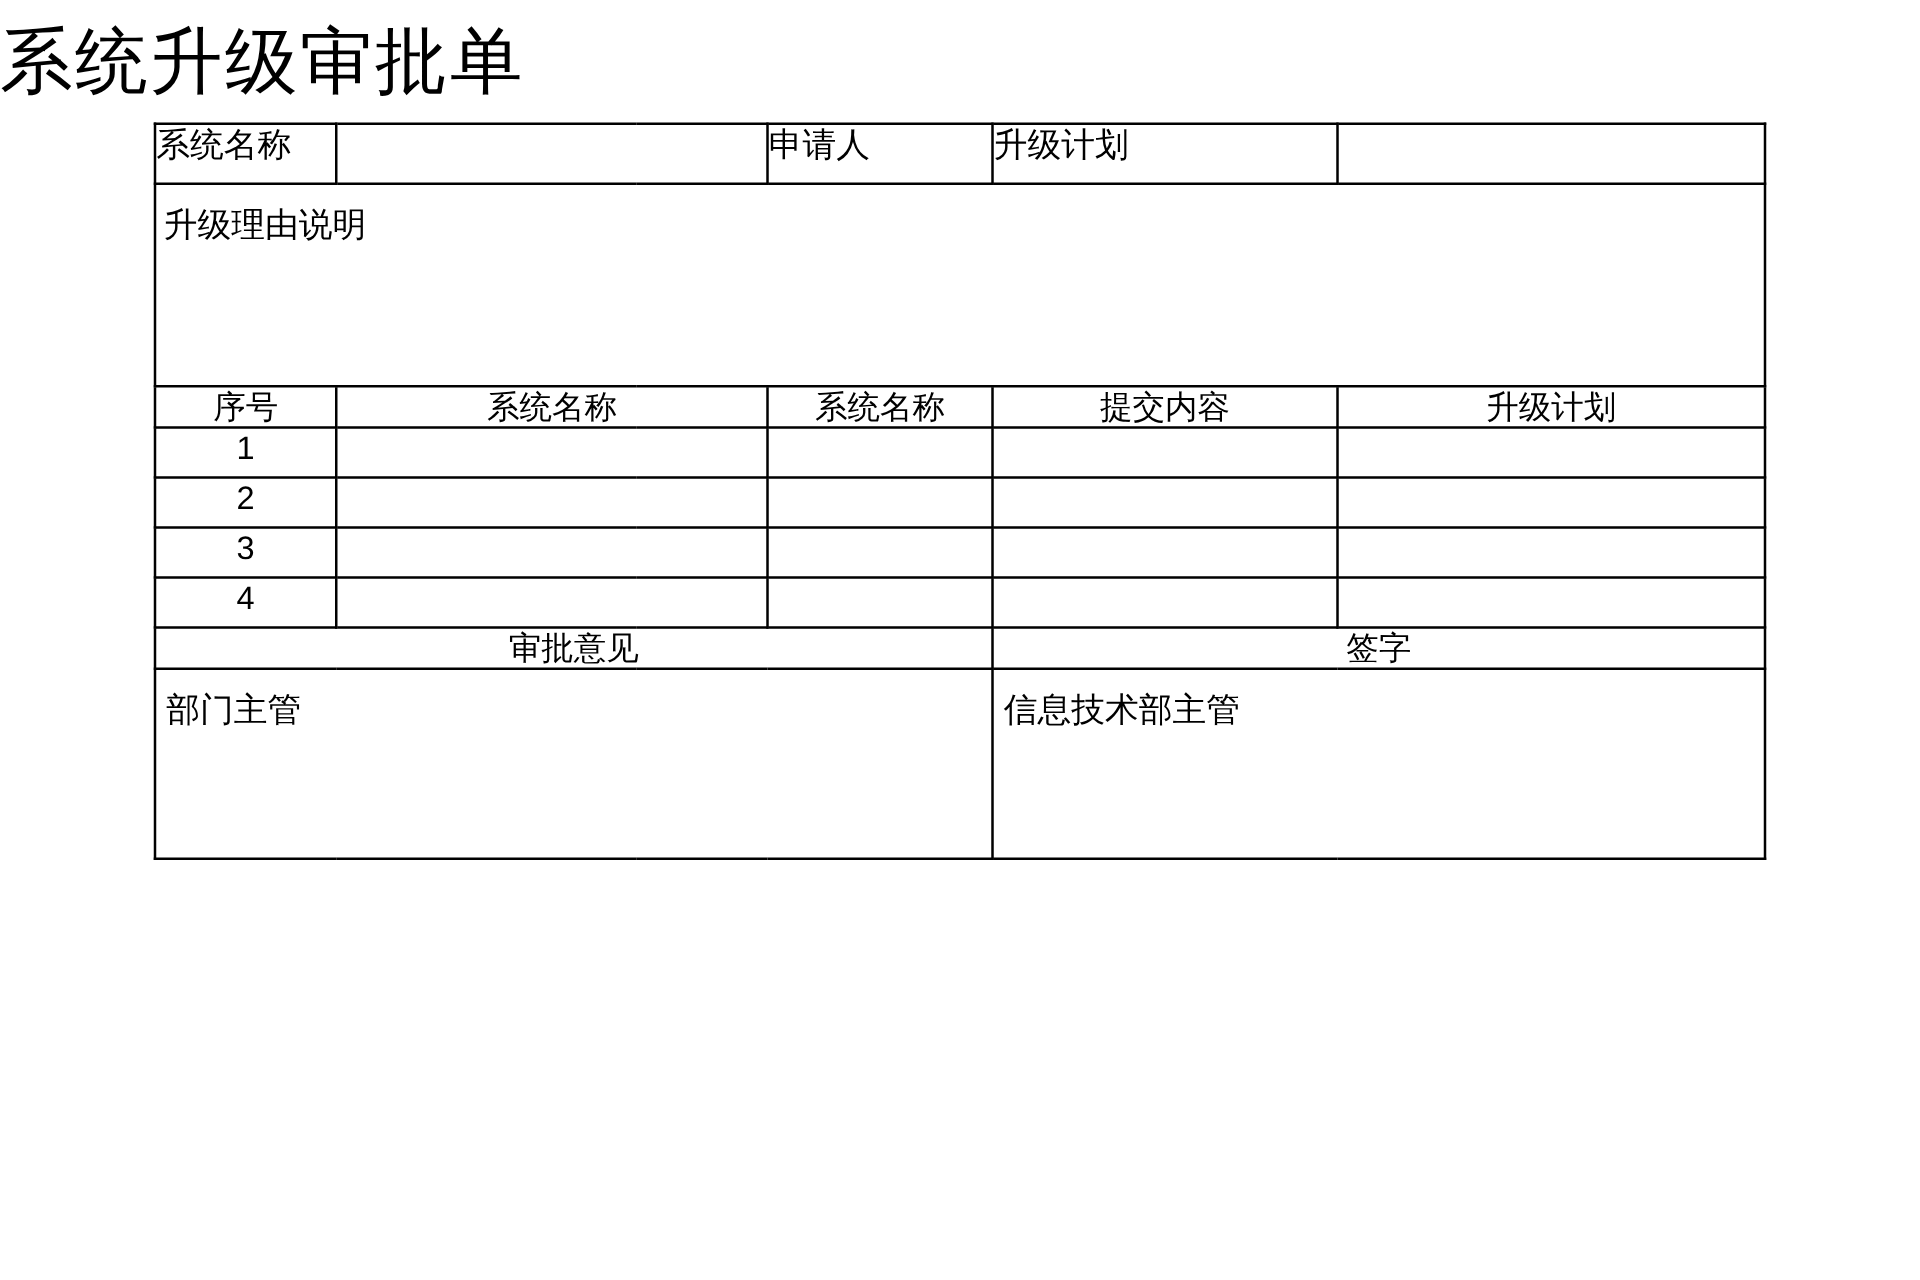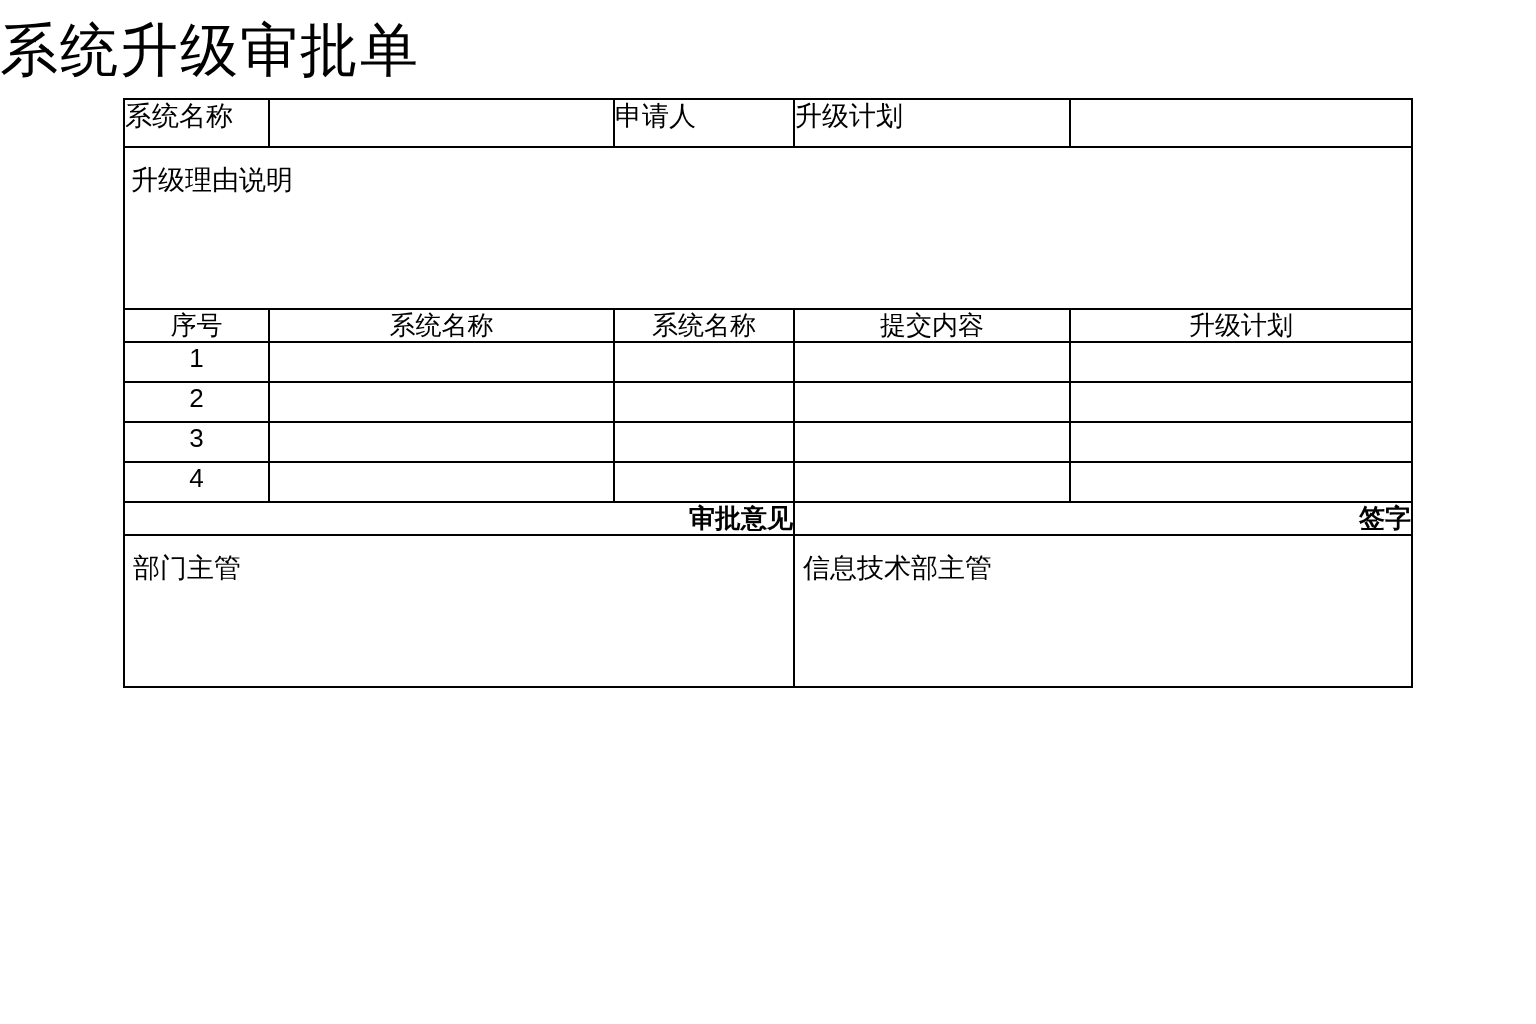--- a/index.html
+++ b/index.html
@@ -68,22 +68,22 @@
   .num-cell {
     text-align: center;
     font-size: 26px;
     padding: 12px 6px;
     height: 38px;
   }
   .data-cell {
     height: 38px;
   }
   .approve-head {
-    text-align: right;
-    font-weight: bold;
+    text-align: center;
+    font-weight: normal;
     font-size: 28px;
     padding: 14px 6px;
   }
   .sign-area {
     height: 150px;
   }
   .sign-text {
     padding: 16px 8px;
     font-size: 27px;
   }

